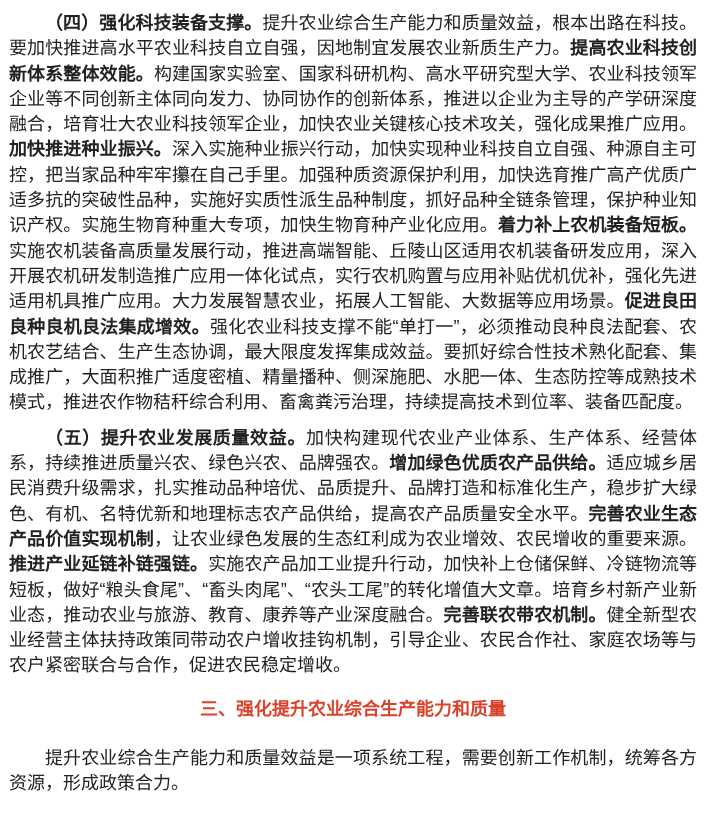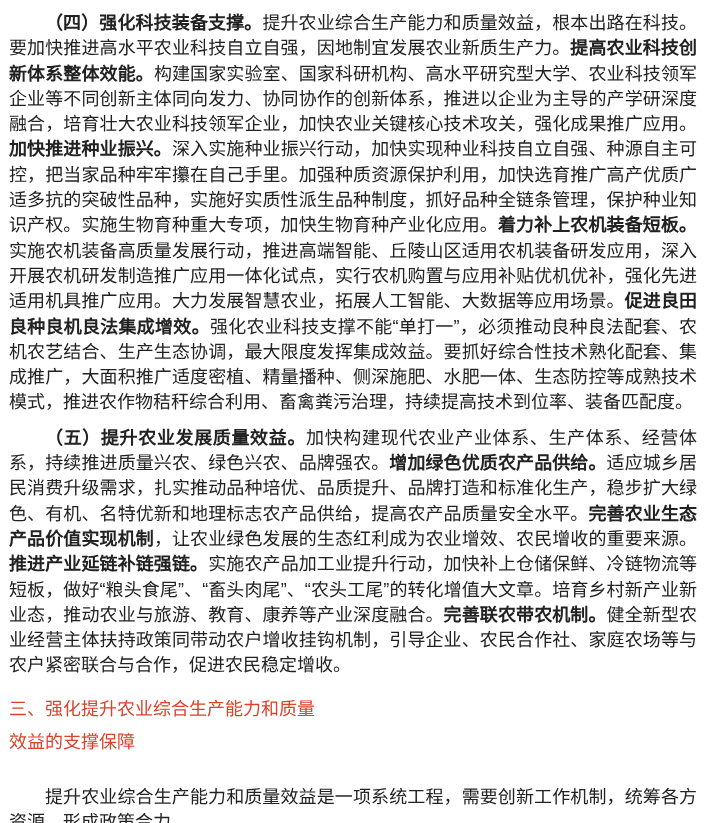--- a/index.html
+++ b/index.html
@@ -26,37 +26,37 @@
     text-align: justify;
     text-indent: 2em;
     letter-spacing: 0;
     word-break: break-all;
   }
   .body-para b {
     font-weight: 700;
     margin-top: 36px;
   }
   .section-heading {
-    margin: 14px 0 26px 0;
+    margin: 14px 0 20px 0;
     font-size: 18px;
-    font-weight: 400;
+    font-weight: 700;
     line-height: 33px;
+    text-align: center;
     color: #d9432b;
   }
   .closing-para {
     margin-bottom: 0;
   }
 </style>
 </head>
 <body>
 
 <div class="page" style="color: rgb(34, 34, 34);">
   <p class="body-para"><b>（四）强化科技装备支撑。</b><span>提升农业综合生产能力和质量效益，根本出路在科技。要加快推进高水平农业科技自立自强，因地制宜发展农业新质生产力。</span><b>提高农业科技创新体系整体效能。</b><span>构建国家实验室、国家科研机构、高水平研究型大学、农业科技领军企业等不同创新主体同向发力、协同协作的创新体系，推进以企业为主导的产学研深度融合，培育壮大农业科技领军企业，加快农业关键核心技术攻关，强化成果推广应用。</span><b>加快推进种业振兴。</b><span>深入实施种业振兴行动，加快实现种业科技自立自强、种源自主可控，把当家品种牢牢攥在自己手里。加强种质资源保护利用，加快选育推广高产优质广适多抗的突破性品种，实施好实质性派生品种制度，抓好品种全链条管理，保护种业知识产权。实施生物育种重大专项，加快生物育种产业化应用。</span><b>着力补上农机装备短板。</b><span>实施农机装备高质量发展行动，推进高端智能、丘陵山区适用农机装备研发应用，深入开展农机研发制造推广应用一体化试点，实行农机购置与应用补贴优机优补，强化先进适用机具推广应用。大力发展智慧农业，拓展人工智能、大数据等应用场景。</span><b>促进良田良种良机良法集成增效。</b><span>强化农业科技支撑不能“单打一”，必须推动良种良法配套、农机农艺结合、生产生态协调，最大限度发挥集成效益。要抓好综合性技术熟化配套、集成推广，大面积推广适度密植、精量播种、侧深施肥、水肥一体、生态防控等成熟技术模式，推进农作物秸秆综合利用、畜禽粪污治理，持续提高技术到位率、装备匹配度。</span></p>
 
   <p class="body-para"><b>（五）提升农业发展质量效益。</b><span>加快构建现代农业产业体系、生产体系、经营体系，持续推进质量兴农、绿色兴农、品牌强农。</span><b>增加绿色优质农产品供给。</b><span>适应城乡居民消费升级需求，扎实推动品种培优、品质提升、品牌打造和标准化生产，稳步扩大绿色、有机、名特优新和地理标志农产品供给，提高农产品质量安全水平。</span><b>完善农业生态产品价值实现机制</b><span>，让农业绿色发展的生态红利成为农业增效、农民增收的重要来源。</span><b>推进产业延链补链强链。</b><span>实施农产品加工业提升行动，加快补上仓储保鲜、冷链物流等短板，做好“粮头食尾”、“畜头肉尾”、“农头工尾”的转化增值大文章。培育乡村新产业新业态，推动农业与旅游、教育、康养等产业深度融合。</span><b>完善联农带农机制。</b><span>健全新型农业经营主体扶持政策同带动农户增收挂钩机制，引导企业、农民合作社、家庭农场等与农户紧密联合与合作，促进农民稳定增收。</span></p>
 
   <h3 class="section-heading" style="color: rgb(217, 67, 43);">
     <span>三、强化提升农业综合生产能力和质量</span><br>
-    <span>效益的支撑保障</span>
   </h3>
 
   <p class="body-para closing-para"><span>提升农业综合生产能力和质量效益是一项系统工程，需要创新工作机制，统筹各方资源，形成政策合力。</span></p>
 </div>
 
 </body></html>

